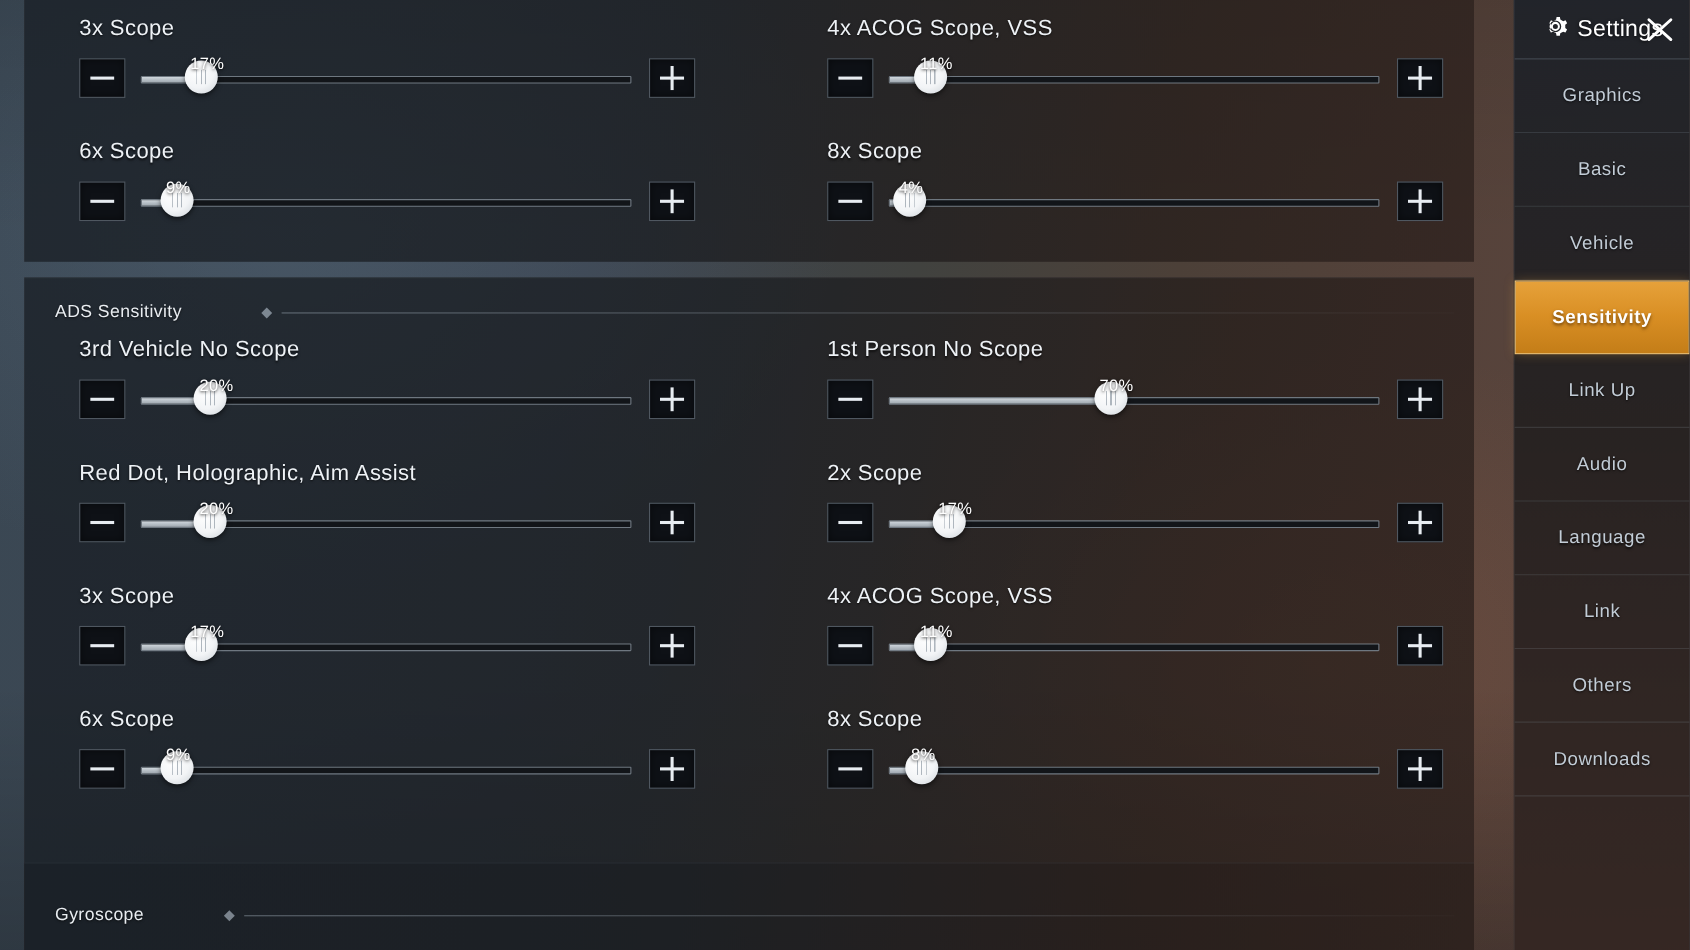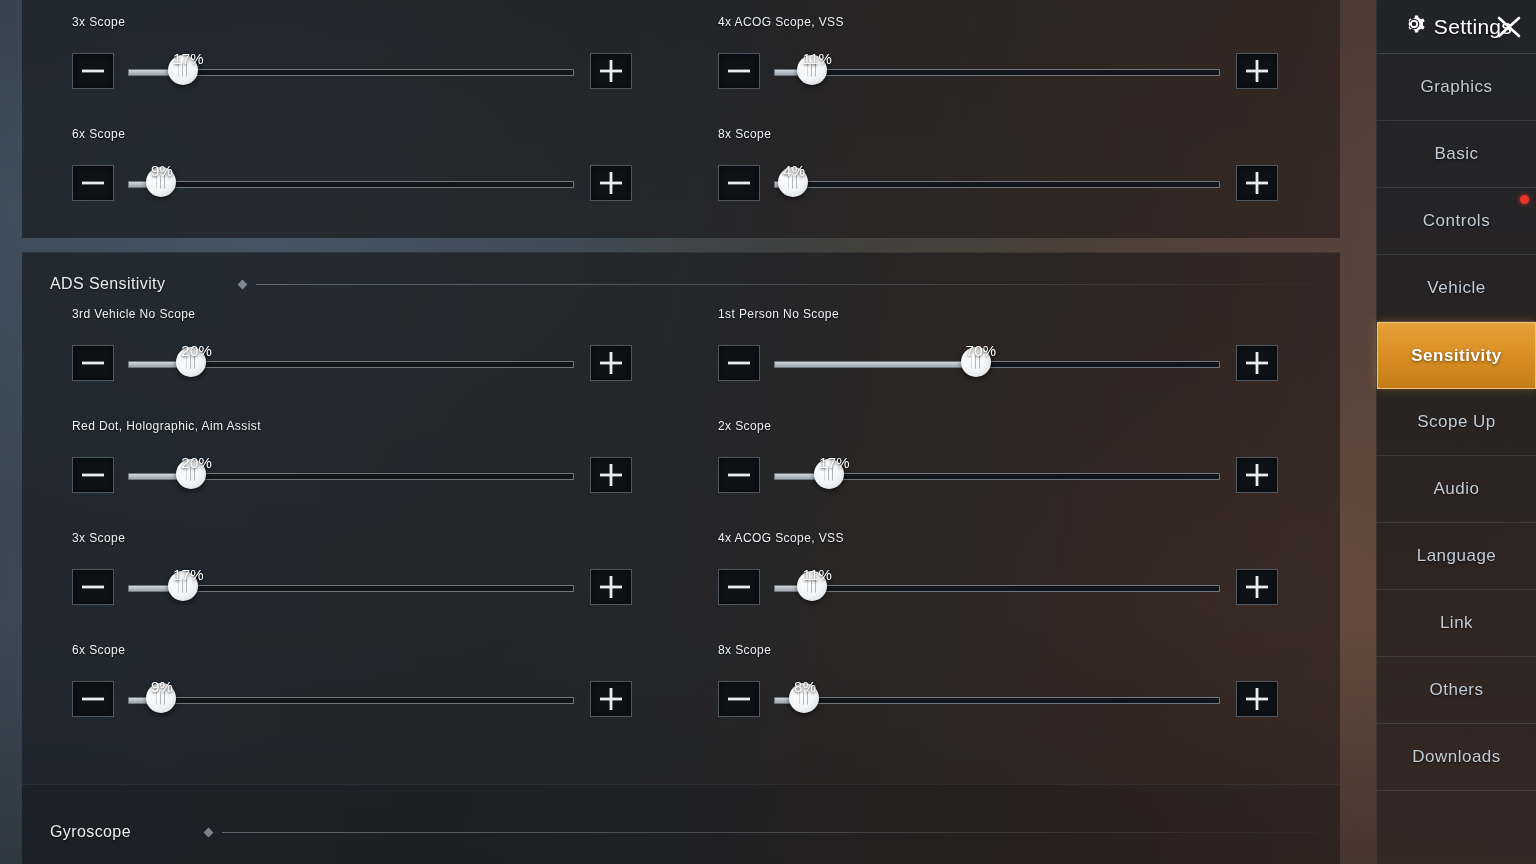--- a/index.html
+++ b/index.html
@@ -69,25 +69,25 @@
     background:linear-gradient(90deg, rgba(190,205,218,0.40) 0%, rgba(190,205,218,0.22) 55%, rgba(190,205,218,0.02) 100%);
   }
 
   
   .rows { position:absolute; left:0; right:0; top:0; }
   .row {
     position:absolute;
     width:600px; height:104px;
   }
   .row.col-l { left:28px; }
-  .row.col-r { left:674px; }
+  .row.col-r { left:708px; }
 
   .row-label {
     position:absolute; left:22px; top:0;
-    font-size:12px; color:#eef2f6; letter-spacing:0.4px;
+    font-size:20px; color:#eef2f6; letter-spacing:0.4px;
     white-space:nowrap;
     text-shadow:0 1px 2px rgba(0,0,0,0.7);
   }
 
   
   .stepper {
     position:absolute; top:38px;
     width:42px; height:36px;
     background:#0e1116;
     border:1px solid rgba(170,186,200,0.42);
@@ -546,31 +546,27 @@
     </span>
   </div>
   <div id="sb-list">
       <div class="sb-item">
         <span>Graphics</span>
       </div>
       <div class="sb-item">
         <span>Basic</span>
       </div>
       <div class="sb-item">
-        <span>Controls</span>
-        <span class="sb-dot"></span>
-      </div>
-      <div class="sb-item">
         <span>Vehicle</span>
       </div>
       <div class="sb-item active">
         <span>Sensitivity</span>
       </div>
       <div class="sb-item">
-        <span>Scope Up</span>
+        <span>Link Up</span>
       </div>
       <div class="sb-item">
         <span>Audio</span>
       </div>
       <div class="sb-item">
         <span>Language</span>
       </div>
       <div class="sb-item">
         <span>Link</span>
       </div>

